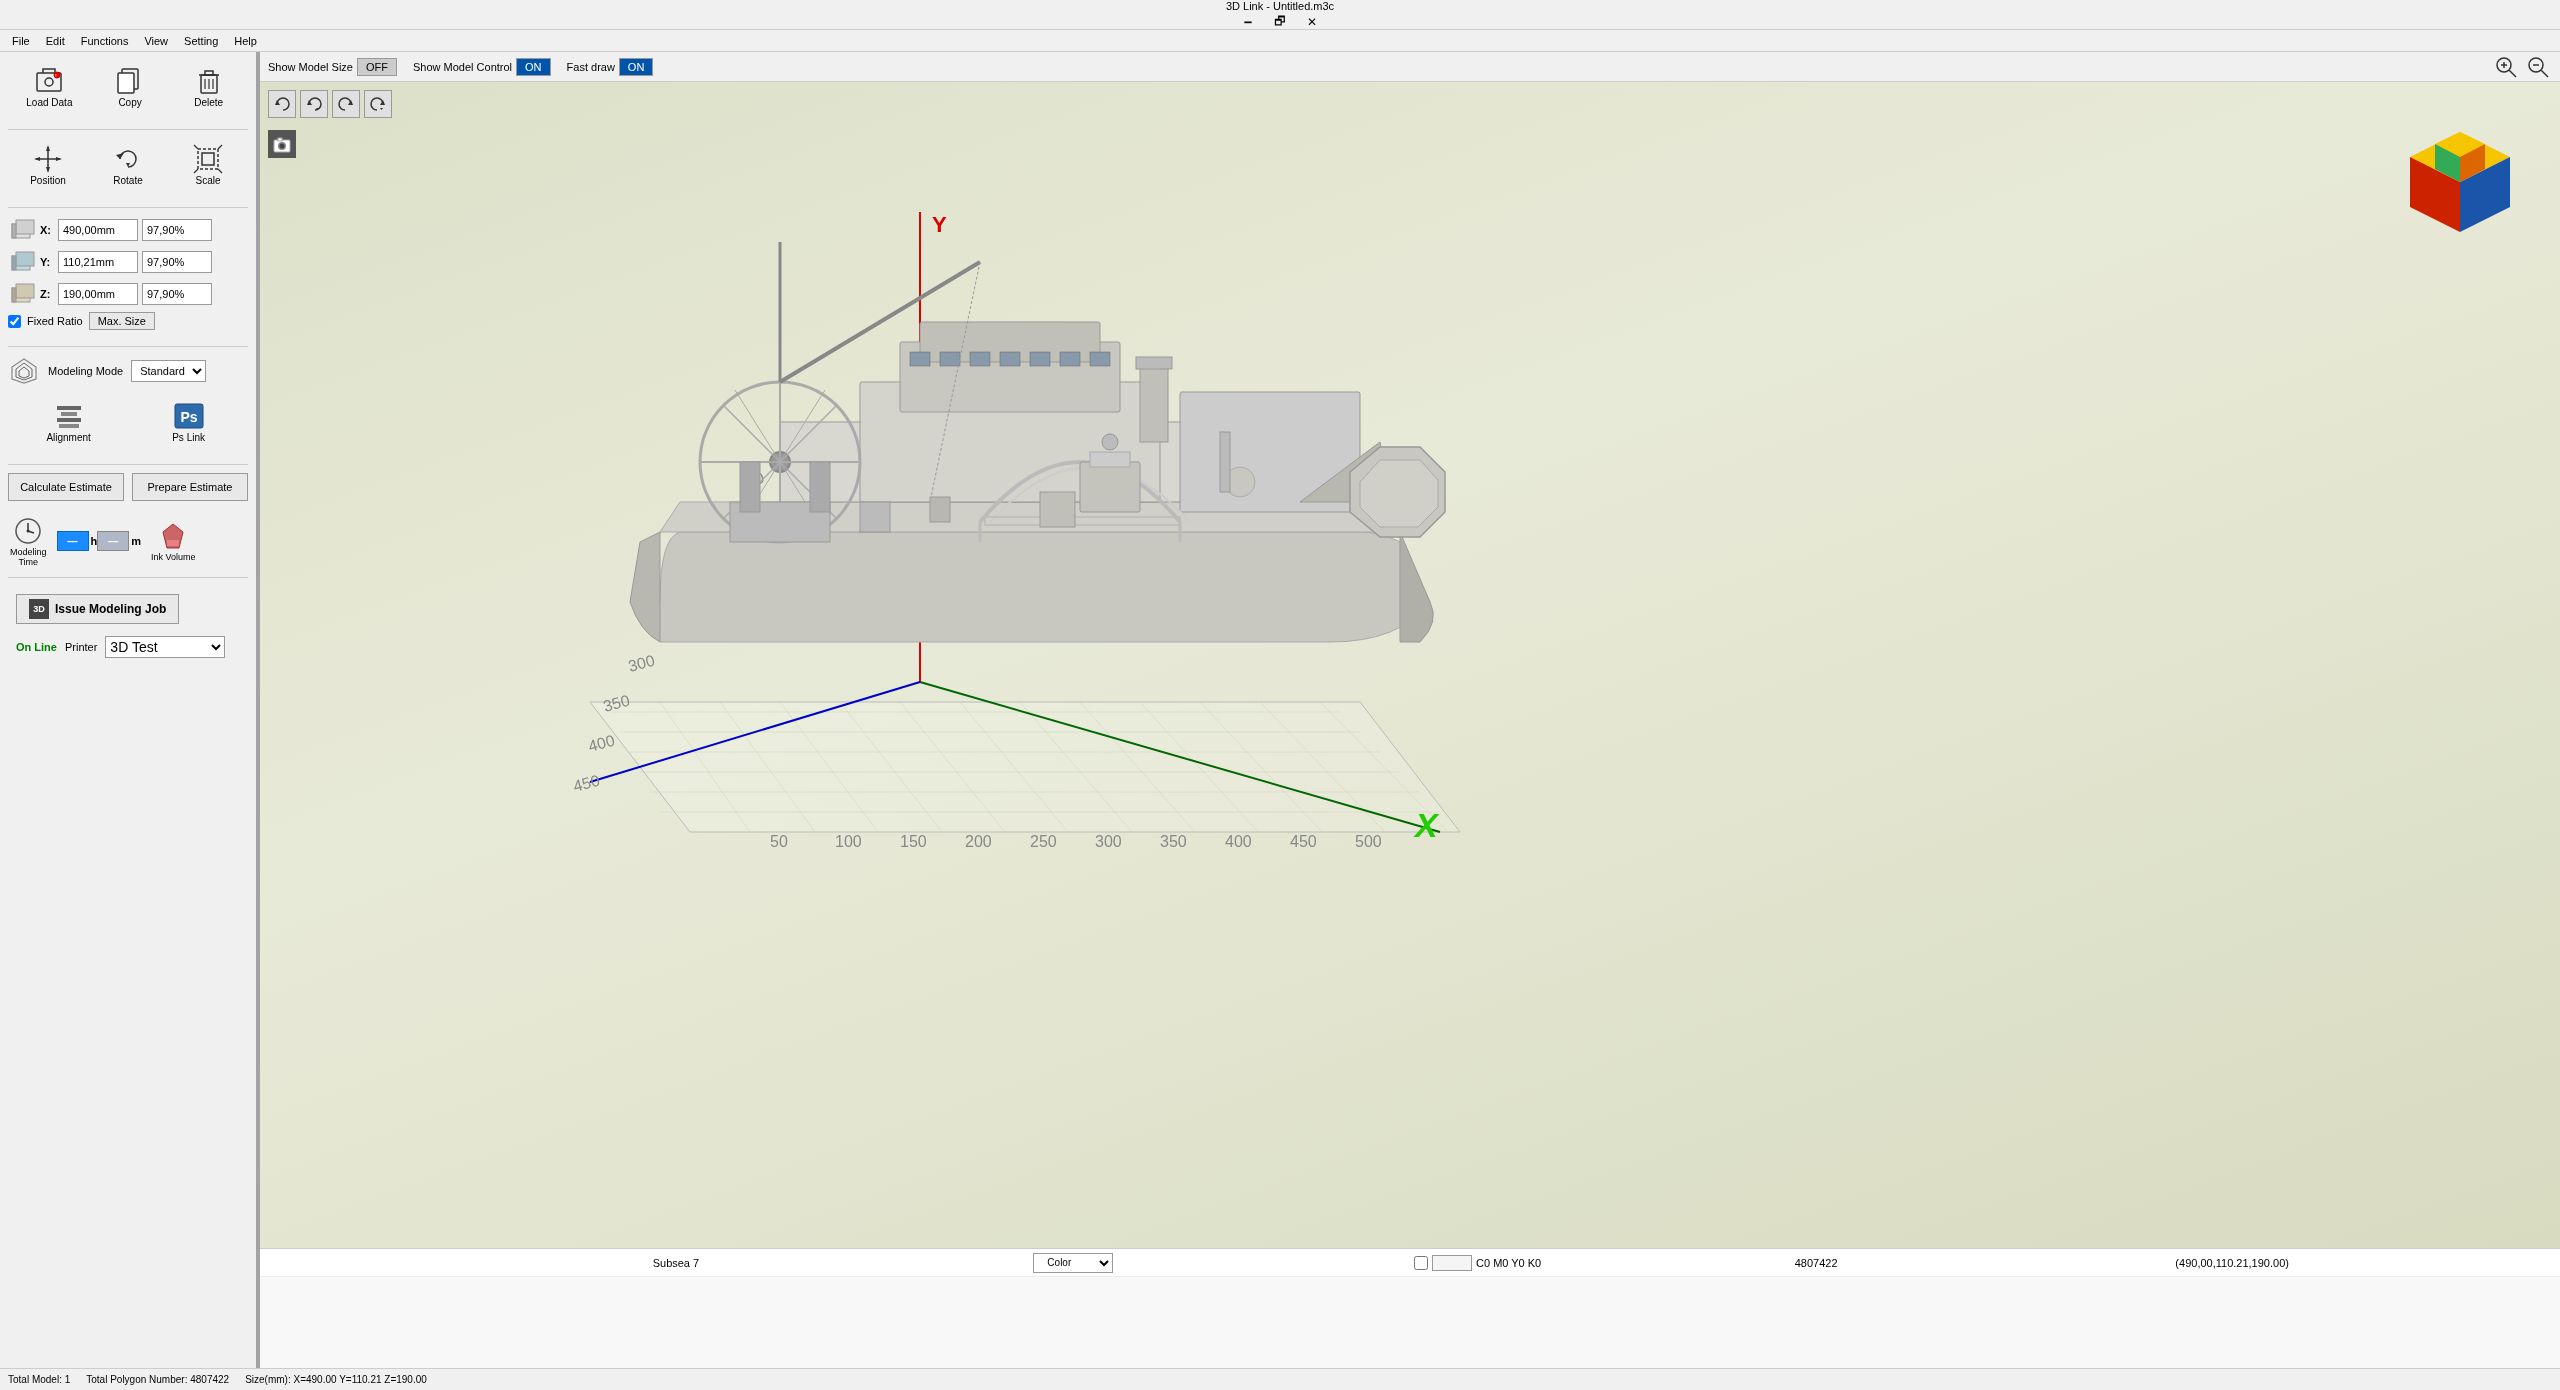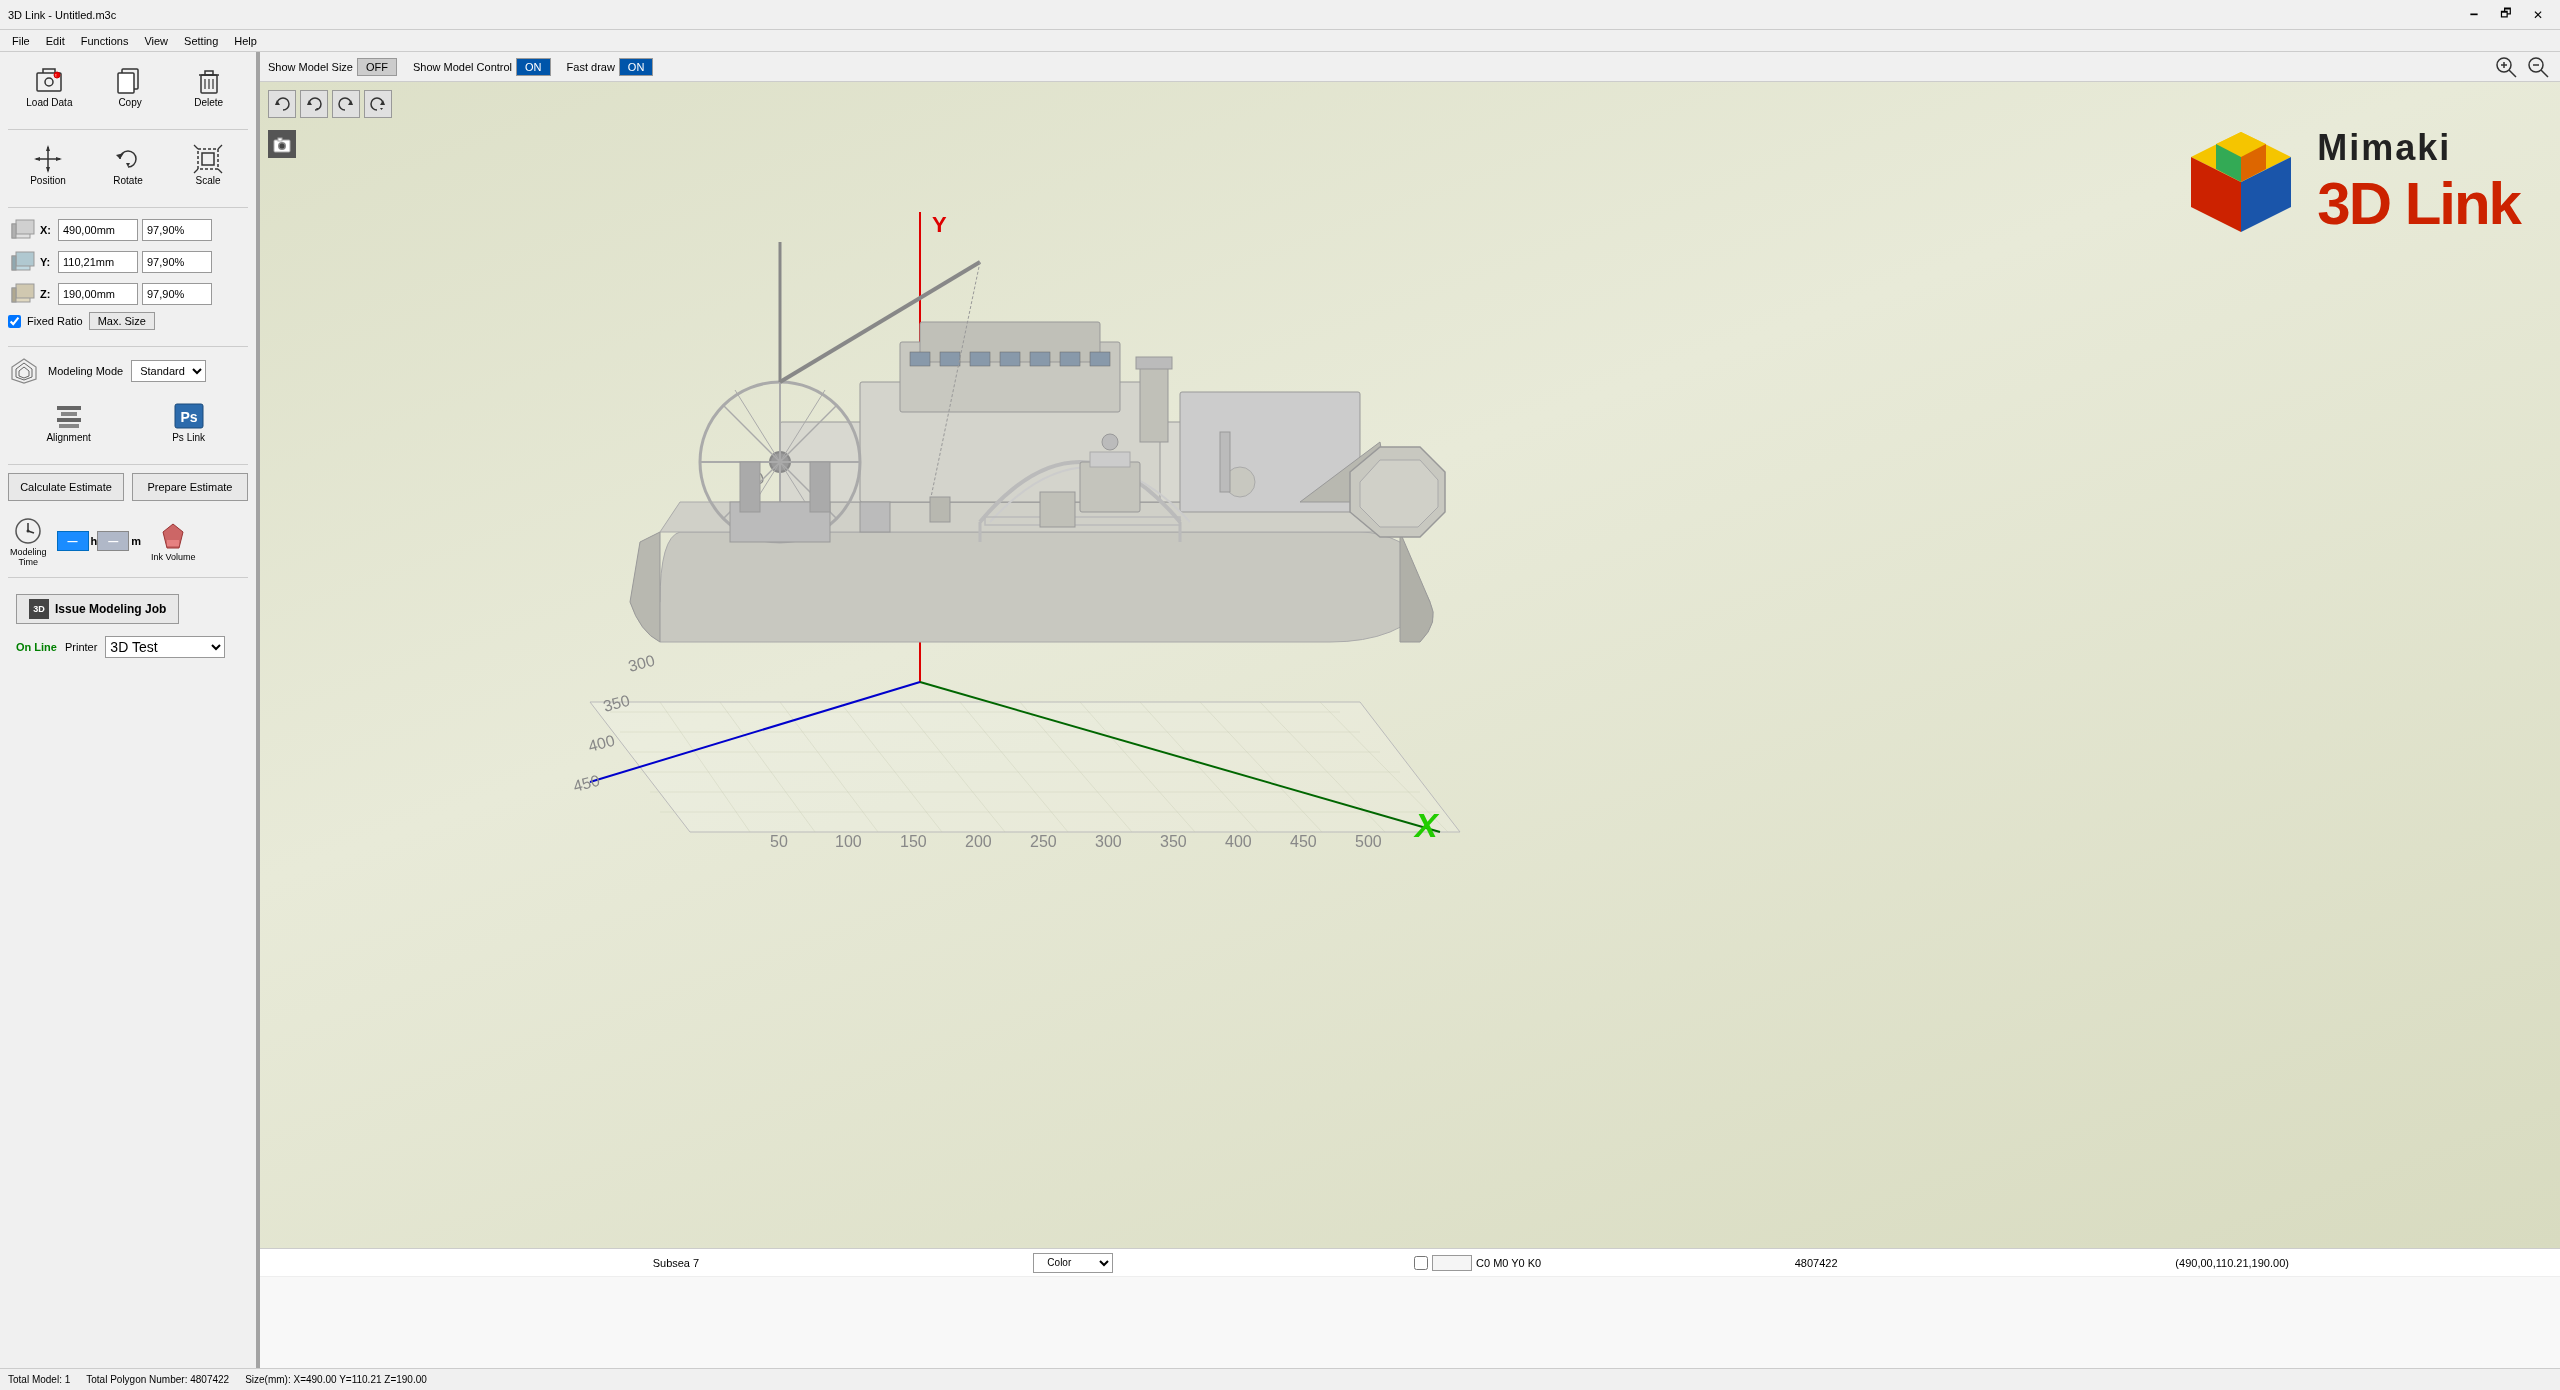--- a/index.html
+++ b/index.html
@@ -8,20 +8,21 @@
     
     #title-bar {
       height: 30px;
       background: #f0f0f0;
       display: flex;
       align-items: center;
       justify-content: space-between;
       padding: 0 8px;
       border-bottom: 1px solid #ccc;
       user-select: none;
+      flex-direction: column;
     }
     #title-bar .window-controls { display: flex; gap: 4px; }
     #title-bar .win-btn {
       width: 28px; height: 20px;
       background: none; border: none; cursor: pointer;
       font-size: 12px; display: flex; align-items: center; justify-content: center;
     }
 
     
     #menu-bar {
@@ -746,24 +747,20 @@
                 <polygon points="60,10 110,35 60,60 10,35" fill="#f5c500"></polygon>
 
                 <polygon points="10,35 60,60 60,110 10,85" fill="#cc2200"></polygon>
 
                 <polygon points="110,35 60,60 60,110 110,85" fill="#1a55aa"></polygon>
 
                 <polygon points="60,10 85,22 60,35 35,22" fill="#f5c500"></polygon>
                 <polygon points="35,22 60,35 60,60 35,47" fill="#33aa55"></polygon>
                 <polygon points="85,22 60,35 60,60 85,47" fill="#dd6600"></polygon>
               </svg>
-              <div>
-                <div class="logo-mimaki">Mimaki</div>
-                <div class="logo-3dlink">3D Link</div>
-              </div>
             </div>
           </div>
 
         </div>
       </div>
 
       <div id="bottom-panel">
         <div id="table-row-data">
           <div class="td td-group"></div>
           <div class="td td-name">Subsea 7</div>

